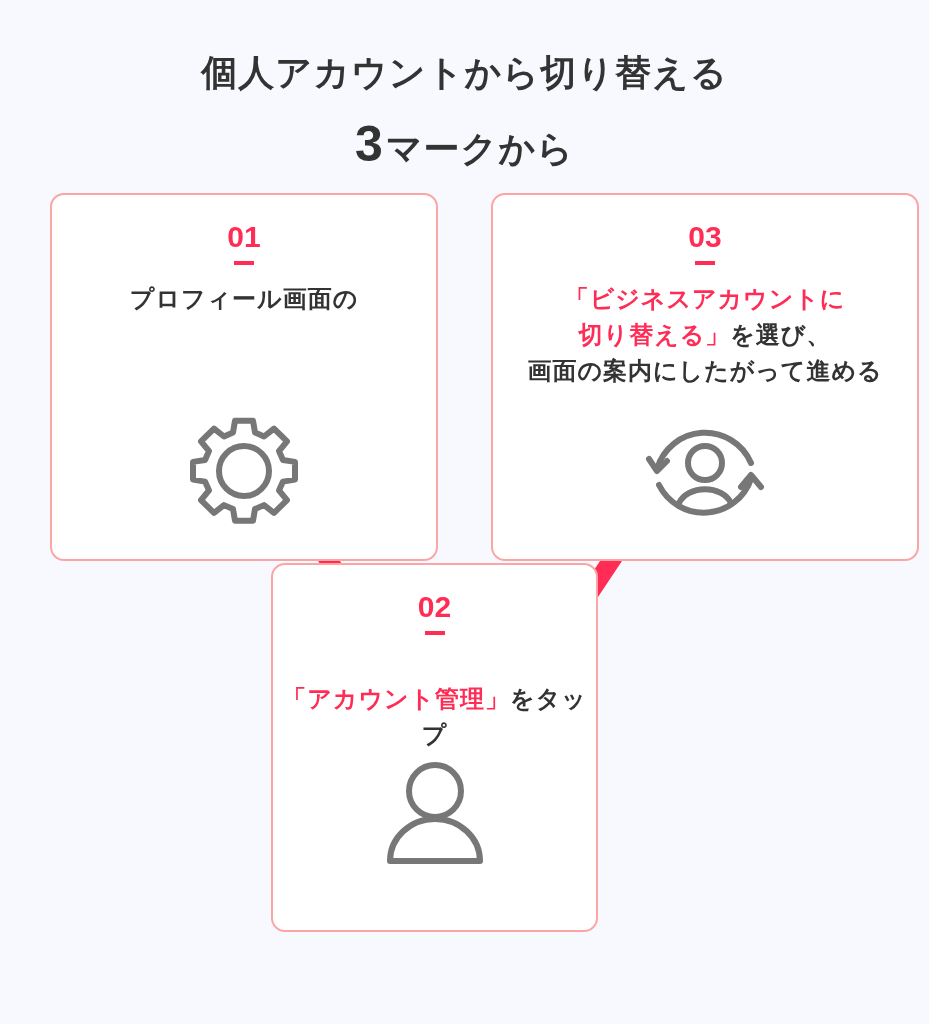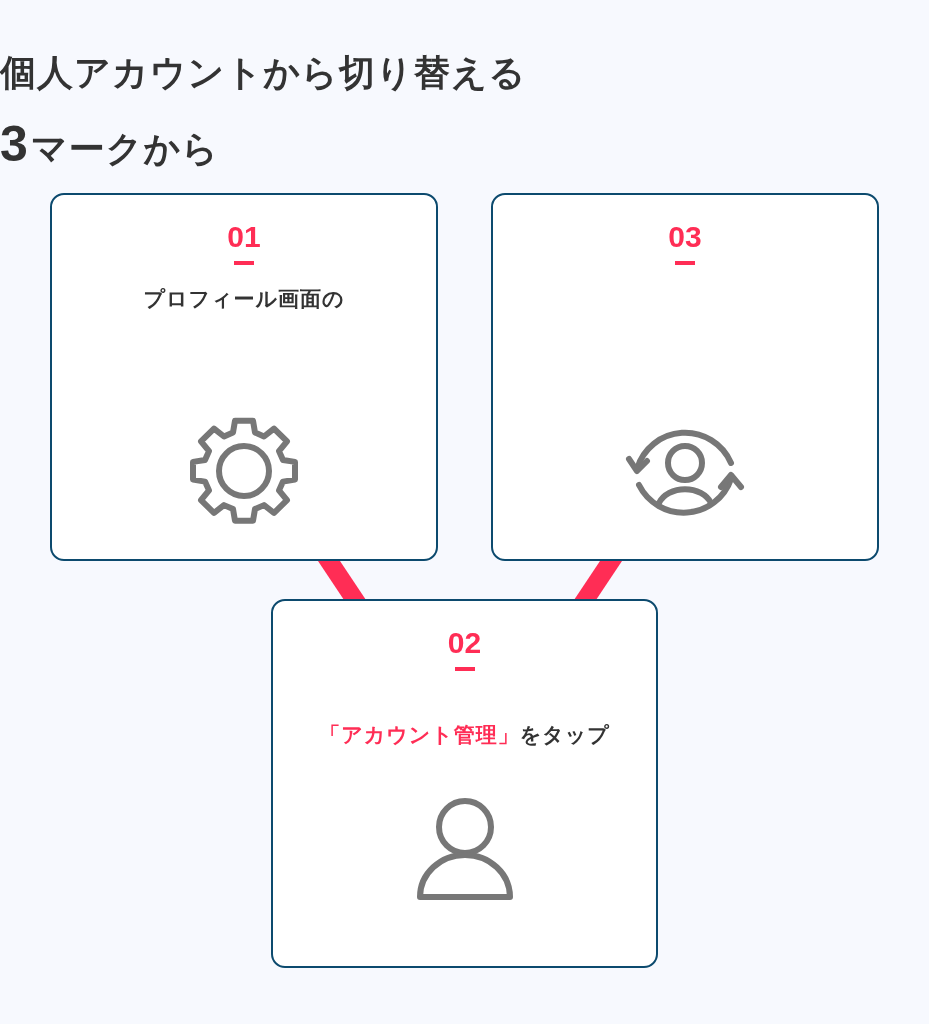--- a/index.html
+++ b/index.html
@@ -6,57 +6,57 @@
     body {
       width: 929px; height: 1024px;
       background: #f7f9fe;
       position: relative;
       overflow: hidden;
       font-family: "DejaVu Sans", sans-serif;
       color: #333333;
     }
     .title {
       position: absolute; left: 0; top: 48px; width: 929px;
-      font-weight: bold;
+      text-align: center; font-weight: bold;
     }
     .title .line1 { font-size: 36px; line-height: 50px; letter-spacing: 1px; display:block; }
     .title .line2 { font-size: 36px; line-height: 60px; margin-top: 16px; display:block; letter-spacing: 1px; }
     .title .big3 { font-size: 50px; font-family: "Liberation Sans", sans-serif; font-weight: bold; margin-right: 2px; }
 
     .connector { position: absolute; top: 0; left: 0; }
 
     .card {
       position: absolute;
       background: #ffffff;
-      border: 2px solid #0c4a6e;
+      border: 2px solid #fca5a5;
       border-radius: 14px;
       box-sizing: border-box;
       text-align: center;
     }
     .card-1 { left: 50px; top: 193px; width: 388px; height: 368px; }
-    .card-3 { left: 491px; top: 193px; width: 388px; height: 368px; }
-    .card-2 { left: 271px; top: 599px; width: 387px; height: 369px; }
+    .card-3 { left: 491px; top: 193px; width: 428px; height: 368px; }
+    .card-2 { left: 271px; top: 563px; width: 327px; height: 369px; }
 
     .step-num {
       display: block;
       margin-top: 24px;
       font-family: "Liberation Sans", sans-serif;
       font-weight: bold;
       font-size: 30px;
       line-height: 36px;
       color: #ff2d55;
       letter-spacing: 0px;
     }
     .step-dash {
       display: block; width: 20px; height: 4px;
       background: #ff2d55; margin: 6px auto 0 auto;
     }
     .step-text {
       margin-top: 16px;
-      font-size: 21px;
+      font-size: 24px;
       font-weight: bold;
       line-height: 36px;
       color: #333333;
       letter-spacing: 1px;
     }
     .card-2 .step-text { margin-top: 46px; }
     .hl { color: #ff2d55; }
     .icon-wrap { position: absolute; left: 0; width: 100%; display: flex; justify-content: center; }
     .card-1 .icon-wrap, .card-3 .icon-wrap { top: 222px; }
     .card-2 .icon-wrap { top: 190px; }
@@ -86,20 +86,25 @@
         <path d="M46,10 L64,10 L66,22 L75,26 L85,18 L98,31 L90,41 L94,50 L106,52 L106,70 L94,72 L90,81 L98,91 L85,104 L75,96 L66,100 L64,112 L46,112 L44,100 L35,96 L25,104 L12,91 L20,81 L16,72 L4,70 L4,52 L16,50 L20,41 L12,31 L25,18 L35,26 L44,22 Z" transform="translate(0,-6) scale(1,0.98)"></path>
         <circle cx="55" cy="54" r="25"></circle>
       </g>
     </svg>
   </div>
 </div>
 
 <div class="card card-3">
   <span class="step-num">03</span>
   <span class="step-dash"></span>
+  <div class="step-text">
+    <div><span class="hl">「ビジネスアカウントに</span></div>
+    <div><span class="hl">切り替える」</span><span>を選び、</span></div>
+    <div><span>画面の案内にしたがって進める</span></div>
+  </div>
   <div class="icon-wrap">
     <svg width="120" height="110" viewBox="0 0 120 110">
       <g fill="none" stroke="#777777" stroke-width="6" stroke-linecap="round" stroke-linejoin="round">
         <path d="M106,46 A50,50 0 0 0 12,52"></path>
         <polyline points="4,42 12,54 22,44"></polyline>
         <path d="M14,68 A50,50 0 0 0 106,62"></path>
         <polyline points="96,70 106,58 116,70"></polyline>
         <circle cx="60" cy="46" r="17"></circle>
         <path d="M34,86 A28,22 0 0 1 86,86"></path>
       </g>

